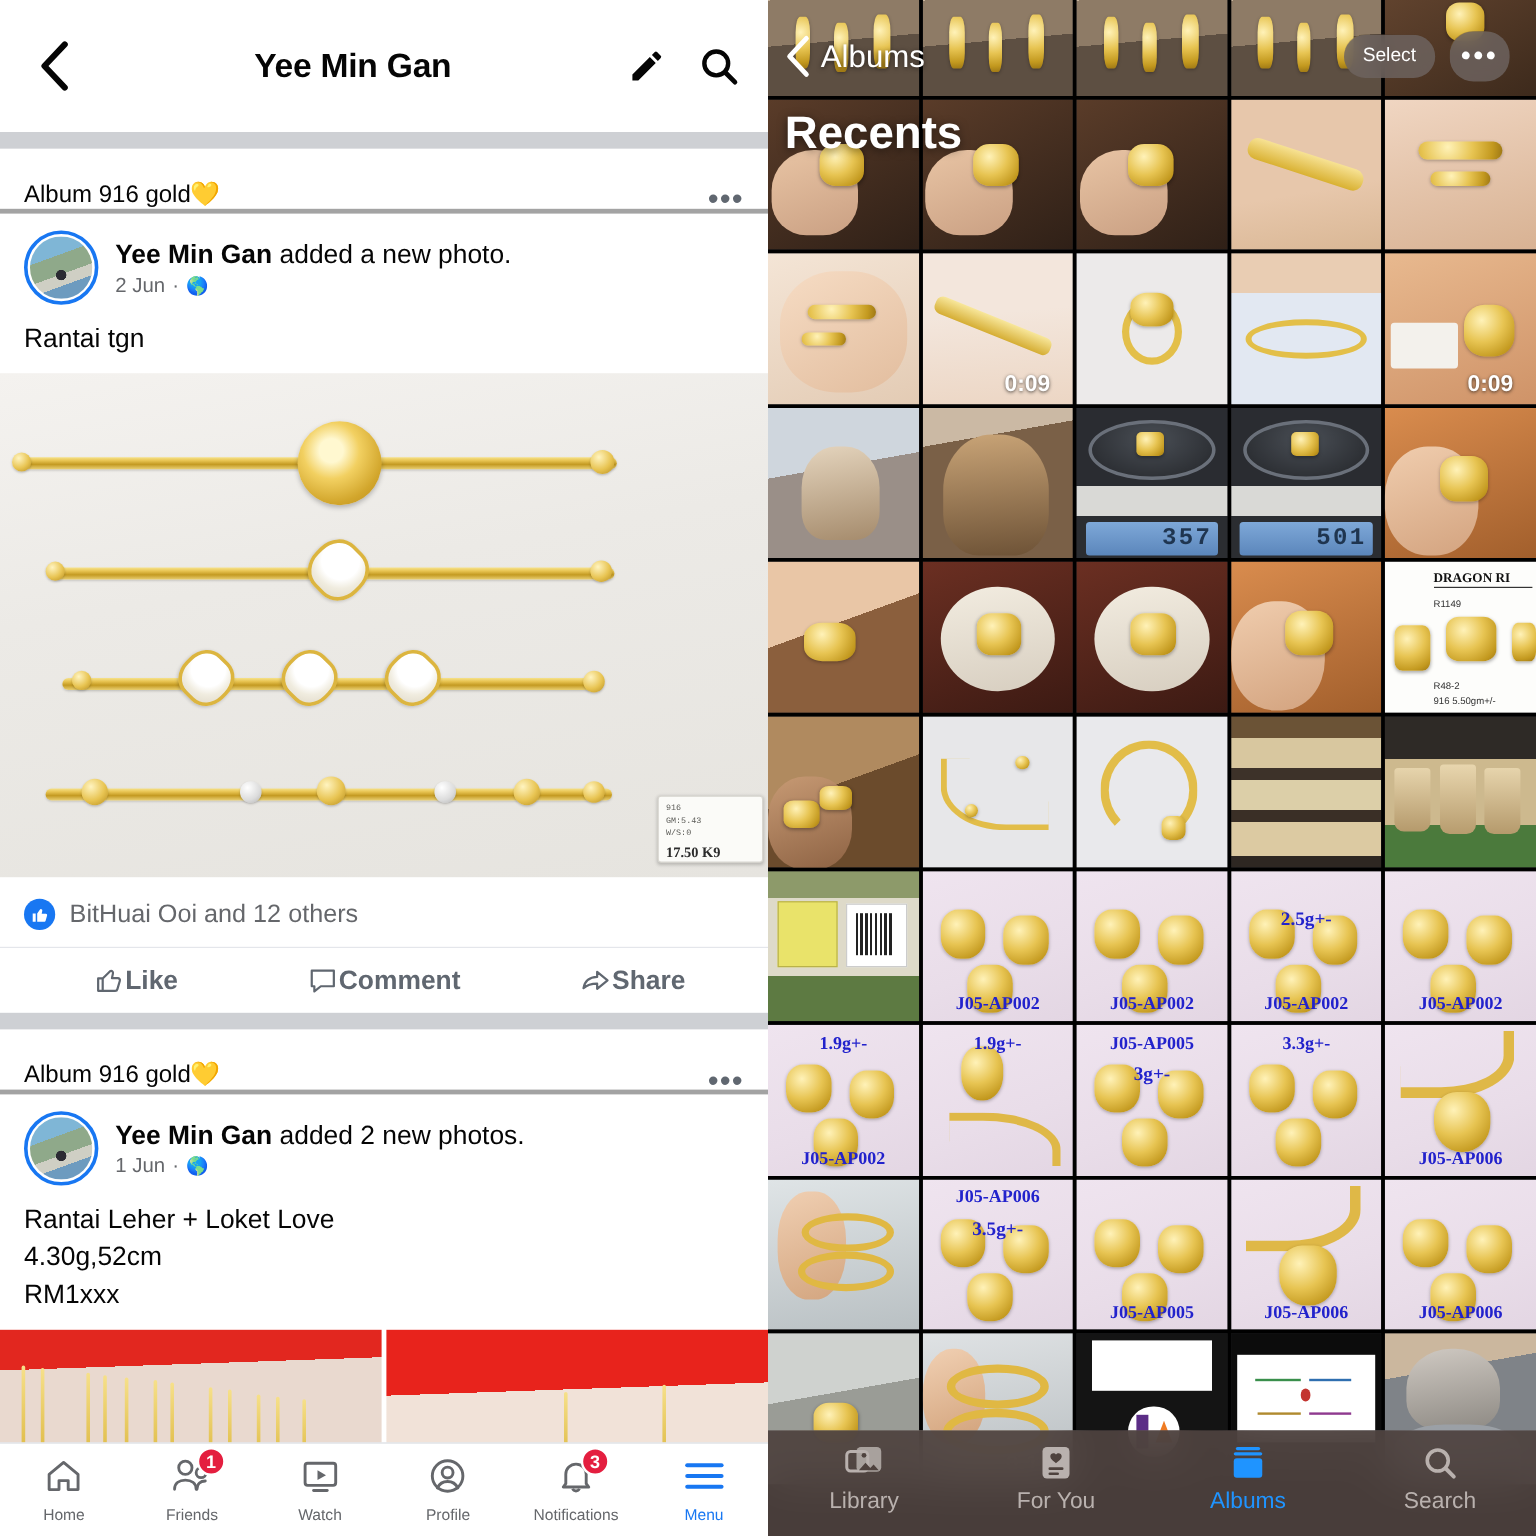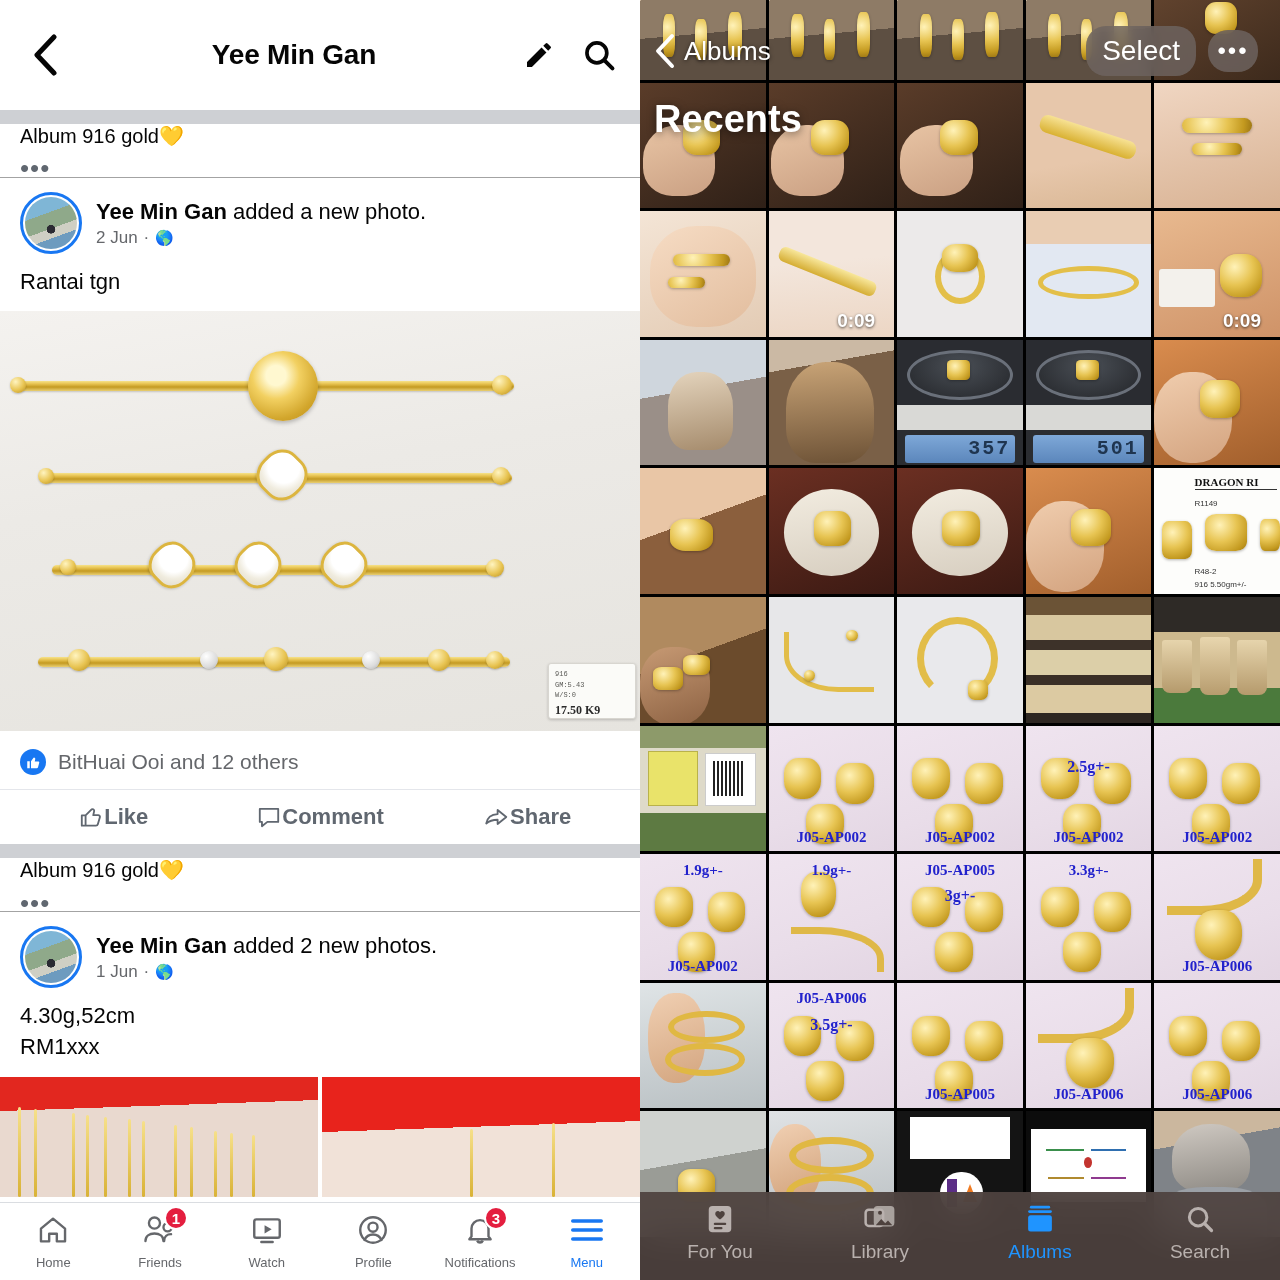--- a/index.html
+++ b/index.html
@@ -22,22 +22,22 @@
   .fb-title {
     flex:1; text-align:center; font-size:28px; font-weight:bold; color:#050505;
     letter-spacing:-0.2px;
   }
   .fb-actions { display:flex; align-items:center; gap:22px; }
   .fb-ic { width:38px; height:38px; display:flex; align-items:center; justify-content:center; cursor:pointer; }
 
   .fb-sep { height:14px; background:#ced0d4; }
 
   .album-bar {
-    height:54px; display:flex; align-items:flex-start; justify-content:space-between;
-    padding:0 20px; background:#fff; border-bottom:1px solid #a3a3a3;flex-direction:column;
+    height:54px; display:flex; align-items:flex-end; justify-content:space-between;
+    padding:0 20px; background:#fff; border-bottom:4px solid #a3a3a3;
   }
   .album-name { font-size:20px; color:#050505; }
   .dots { font-size:26px; color:#606770; letter-spacing:1px; line-height:.6; cursor:pointer; }
 
   .post-head { display:flex; align-items:center; padding:14px 20px 6px 20px; gap:14px; }
   .avatar {
     width:62px; height:62px; border-radius:50%;
     border:3px solid #1877f2; padding:2px; flex:0 0 auto; overflow:hidden;
     background:#fff;
   }
@@ -145,21 +145,21 @@
   .plabel.t2 { top:26%; font-size:16px; }
   .plabel.bt { bottom:4%; font-size:15px; }
 
   .ph-header { position:absolute; top:0; left:0; width:640px; padding:26px 22px 0 14px; z-index:5; }
   .ph-top { display:flex; align-items:center; justify-content:space-between; }
   .ph-back { display:flex; align-items:center; gap:8px; cursor:pointer; }
   .ph-back-txt { color:#fff; font-size:26px; text-shadow:0 1px 4px rgba(0,0,0,.6); }
   .ph-btns { display:flex; align-items:center; gap:12px; }
   .pill {
     background:rgba(110,100,96,.82); color:#fff; border-radius:20px;
-    padding:9px 16px; font-size:28px; cursor:pointer; backdrop-filter:blur(6px);
+    padding:9px 16px; font-size:16px; cursor:pointer; backdrop-filter:blur(6px);
   }
   .pill.round { width:50px; height:42px; padding:0; display:flex; align-items:center; justify-content:center; font-size:24px; letter-spacing:2px; }
   .ph-title { color:#fff; font-size:38px; font-weight:bold; margin-top:22px; text-shadow:0 2px 8px rgba(0,0,0,.55); }
 
   .ph-tabbar {
     position:absolute; left:0; bottom:0; width:640px; height:88px;
     background:rgba(78,66,62,.93); backdrop-filter:blur(18px);
     display:flex; align-items:center; padding-bottom:6px; z-index:5;
   }
   .ph-tab { flex:1; display:flex; flex-direction:column; align-items:center; gap:7px; cursor:pointer; }
@@ -306,20 +306,21 @@
         </div>
         <div class="post-time">
           <span>1 Jun</span>
           <span>·</span>
           <span class="globe">🌎</span>
         </div>
       </div>
     </div>
 
     <div class="post-text">
+      <div>Rantai Leher + Loket Love</div>
       <div>4.30g,52cm</div>
       <div>RM1xxx</div>
     </div>
 
     <div class="photo-pair">
       <div class="pp a">
         <div class="gchain" style="left:18px; top:30px; height:90px;"></div>
         <div class="gchain" style="left:34px; top:32px; height:88px;"></div>
         <div class="gchain" style="left:72px; top:36px; height:84px;"></div>
         <div class="gchain" style="left:86px; top:38px; height:82px;"></div>
@@ -813,37 +814,37 @@
         <div class="ph-btns">
           <div class="pill">Select</div>
           <div class="pill round">•••</div>
         </div>
       </div>
       <div class="ph-title">Recents</div>
     </div>
 
     <div class="ph-tabbar">
       <div class="ph-tab">
+        <svg width="34" height="30" viewBox="0 0 26 24" fill="none">
+            <rect x="1.5" y="4.5" width="14" height="13" rx="2.5" stroke="#b9b1ae" stroke-width="2"></rect>
+            <rect x="8" y="1.5" width="16.5" height="16.5" rx="3" fill="#b9b1ae" opacity=".85"></rect>
+            <circle cx="13" cy="7" r="1.6" fill="#4e423e"></circle>
+            <path d="M9.6 17l4.4-5 3.2 3.4 2.2-2.2 3.4 3.8z" fill="#4e423e"></path>
+          </svg>
+        <div class="ph-tab-lbl">Library</div>
+      </div>
+      <div class="ph-tab">
         <svg width="30" height="30" viewBox="0 0 22 24" fill="none">
             <rect x="2" y="1.5" width="18" height="21" rx="3" fill="#b9b1ae"></rect>
             <path d="M11 6.5c1.2-1.6 3.8-.8 3.8 1.2 0 2-2.5 3.6-3.8 4.6-1.3-1-3.8-2.6-3.8-4.6 0-2 2.6-2.8 3.8-1.2z" fill="#4e423e"></path>
             <rect x="6" y="15" width="10" height="1.8" rx=".9" fill="#4e423e"></rect>
             <rect x="6" y="18.4" width="7" height="1.8" rx=".9" fill="#4e423e"></rect>
           </svg>
         <div class="ph-tab-lbl">For You</div>
       </div>
-      <div class="ph-tab">
-        <svg width="34" height="30" viewBox="0 0 26 24" fill="none">
-            <rect x="1.5" y="4.5" width="14" height="13" rx="2.5" stroke="#b9b1ae" stroke-width="2"></rect>
-            <rect x="8" y="1.5" width="16.5" height="16.5" rx="3" fill="#b9b1ae" opacity=".85"></rect>
-            <circle cx="13" cy="7" r="1.6" fill="#4e423e"></circle>
-            <path d="M9.6 17l4.4-5 3.2 3.4 2.2-2.2 3.4 3.8z" fill="#4e423e"></path>
-          </svg>
-        <div class="ph-tab-lbl">Library</div>
-      </div>
       <div class="ph-tab active">
         <svg width="32" height="30" viewBox="0 0 24 24" fill="none">
             <path d="M5 2.5h14" stroke="#1f94ff" stroke-width="2.2" stroke-linecap="round"></path>
             <path d="M3.6 6h16.8" stroke="#1f94ff" stroke-width="2.2" stroke-linecap="round"></path>
             <rect x="2.5" y="9" width="19" height="13" rx="2" fill="#1f94ff"></rect>
           </svg>
         <div class="ph-tab-lbl">Albums</div>
       </div>
       <div class="ph-tab">
         <svg width="32" height="30" viewBox="0 0 24 24" fill="none">

